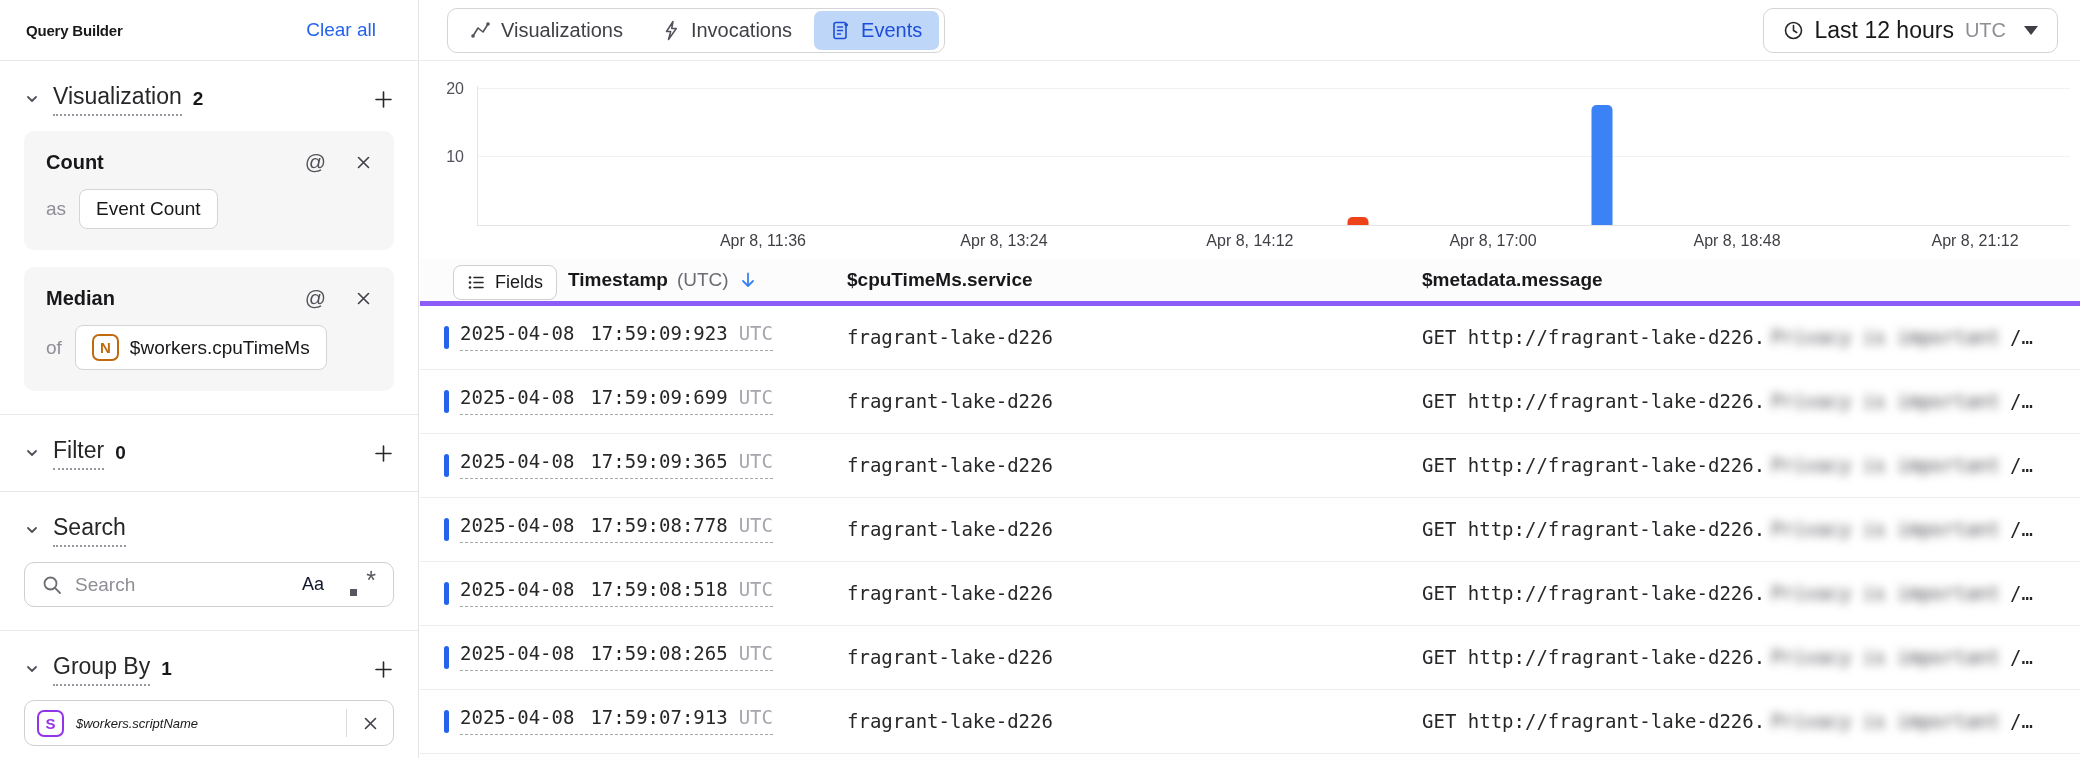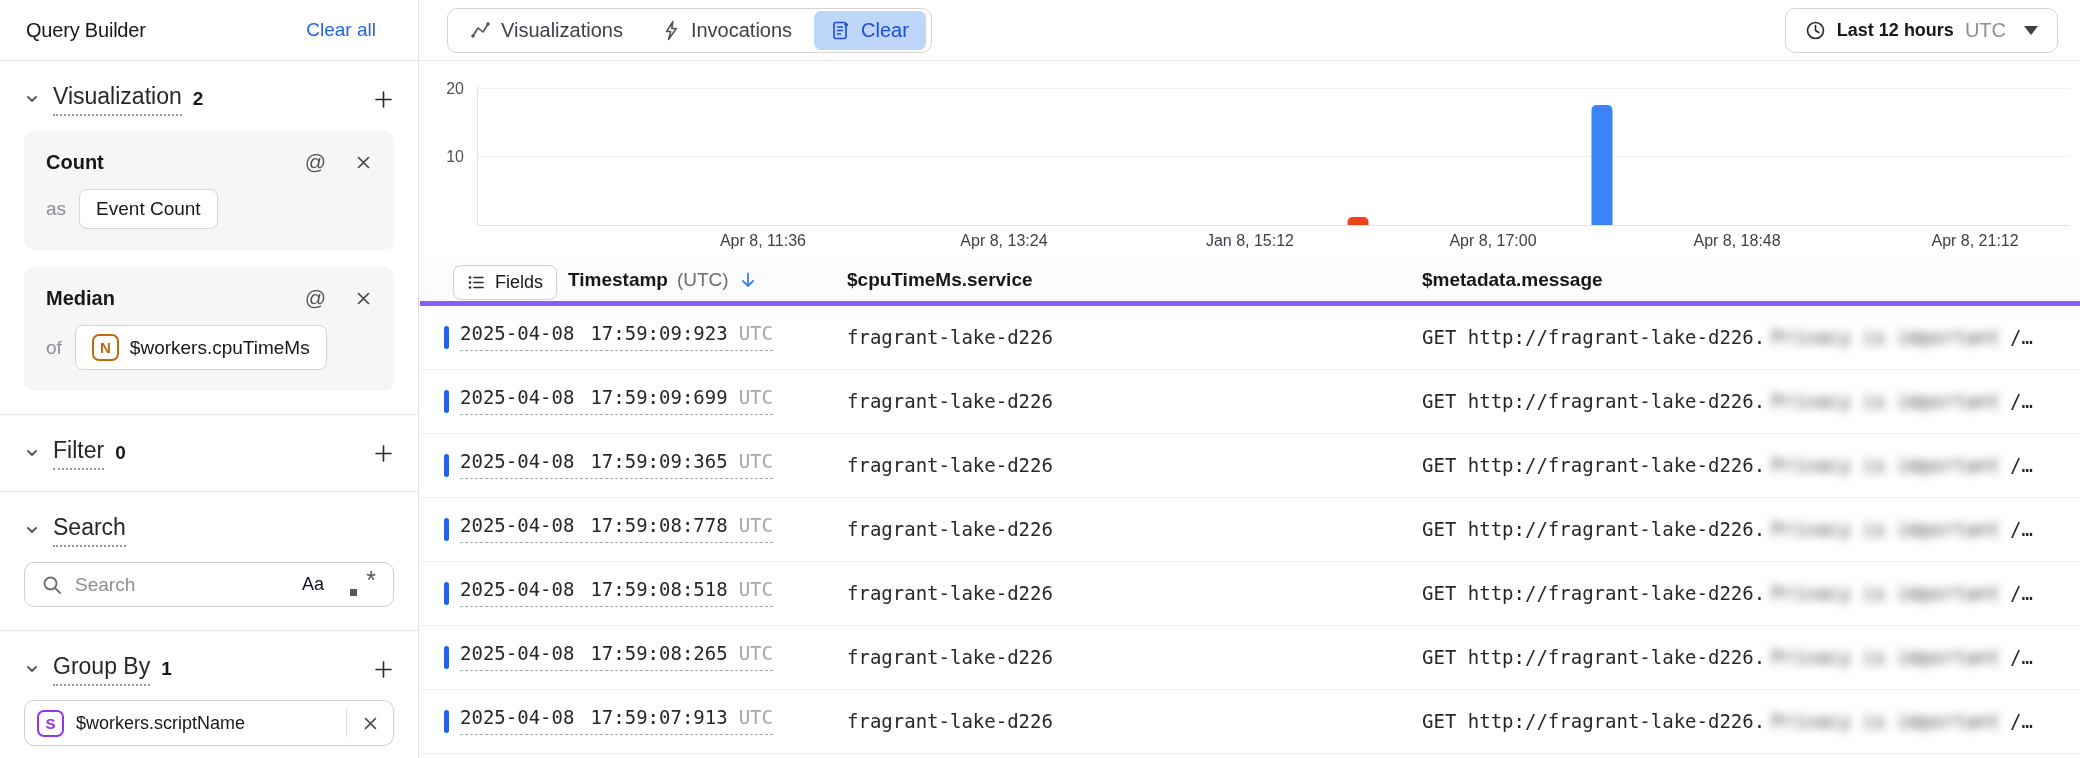--- a/index.html
+++ b/index.html
@@ -5,21 +5,21 @@
   * { margin:0; padding:0; box-sizing:border-box; }
   html,body { width:2080px; height:758px; overflow:hidden; background:#fff;
               font-family:"Liberation Sans", sans-serif; color:#18181b; }
   .canvas { position:relative; width:2080px; height:758px; }
 
   
   .sidebar { position:absolute; left:0; top:0; width:419px; height:758px;
              border-right:1px solid #e4e4e7; background:#fff; }
   .sb-header { height:61px; display:flex; align-items:center; justify-content:space-between;
                padding:0 42px 0 26px; border-bottom:1px solid #e9e9ec; }
-  .sb-title { font-size:20px; font-weight:400; letter-spacing:-0.2px; }
+  .sb-title { font-size:15px; font-weight:700; letter-spacing:-0.2px; }
   .clear-all { font-size:19px; color:#2563eb; cursor:pointer; }
   .sb-body { padding:0 24px; }
   .section-row { display:flex; align-items:center; margin-top:23px; height:30px; }
   .chev { margin-right:13px; display:flex; }
   .section-label { font-size:23px; color:#27272a; border-bottom:2px dotted #97979f; padding-bottom:4px; }
   .section-count { font-size:19px; font-weight:700; margin-left:11px; }
   .plus-btn { margin-left:auto; display:flex; cursor:pointer; }
   .card { background:#f6f6f7; border-radius:10px; padding:19px 22px 21px; margin-top:17px; }
   .card-title-row { display:flex; align-items:center; }
   .card-title { font-size:20px; font-weight:600; }
@@ -36,36 +36,36 @@
   .sb-divider { height:1px; background:#e9e9ec; margin:23px -24px 0; }
   .search-box { margin-top:17px; height:45px; border:1px solid #cfcfd4; border-radius:10px;
                 display:flex; align-items:center; padding:0 17px; }
   .search-ph { font-size:19px; color:#8e8e96; margin-left:13px; }
   .aa-icon { margin-left:auto; font-size:18px; color:#0f172a; cursor:pointer; }
   .regex-icon { position:relative; width:27px; height:24px; margin-left:25px; cursor:pointer; }
   .regex-dot { position:absolute; left:1px; bottom:1px; width:7px; height:7px; background:#56565e; }
   .regex-star { position:absolute; right:0; top:-7px; font-size:25px; color:#56565e; }
   .gb-chip { margin-top:16px; height:46px; border:1px solid #cfcfd4; border-radius:10px;
              display:flex; align-items:center; padding-left:12px; }
-  .gb-label { font-size:18px; margin-left:12px; }
+  .gb-label { font-size:13px; margin-left:12px;font-style:italic; }
   .gb-sep { width:1px; height:28px; background:#dcdce0; margin-left:auto; }
   .gb-x { width:46px; display:flex; align-items:center; justify-content:center; cursor:pointer; }
 
   
   .main { position:absolute; left:420px; top:0; right:0; height:758px; }
   .main-header { height:61px; border-bottom:1px solid #ebebee; position:relative; }
   .tab-group { position:absolute; left:27px; top:8px; height:45px; border:1px solid #d4d4d8;
                border-radius:10px; display:flex; align-items:center; padding:12px 5px; gap:5px; background:#fff; }
   .tab { display:flex; align-items:center; gap:10px; padding:8px 17px; border-radius:7px;
          font-size:20px; color:#3f3f46; cursor:pointer; white-space:nowrap; }
   .tab.active { background:#bed6f8; color:#1d4ed8; font-weight:500; }
   .time-btn { position:absolute; right:22px; top:8px; height:45px; border:1px solid #d4d4d8;
               border-radius:10px; display:flex; align-items:center; gap:11px; padding:0 19px;
               background:#fff; cursor:pointer; }
-  .time-label { font-size:18px; font-weight:700; }
+  .time-label { font-size:23px; font-weight:400; }
   .time-tz { font-size:20px; color:#8e8e96; }
   .caret { width:0; height:0; border-left:7px solid transparent; border-right:7px solid transparent;
            border-top:9px solid #3f3f46; margin-left:7px; }
 
   
   .chart { position:absolute; top:61px; left:0; right:0; height:197px; background:#fff; }
   .ylab { position:absolute; left:14px; width:30px; text-align:right; font-size:16px; color:#52525b; }
   .plot { position:absolute; left:57px; right:10px; top:25px; height:140px;
           border-left:1px solid #e4e4e7; border-bottom:1px solid #e4e4e7; }
   .gridline { position:absolute; left:0; right:0; height:1px; background:#f2f2f4; }
@@ -261,21 +261,21 @@
           <span>Invocations</span>
         </div>
         <div class="tab active">
           <span>
             <svg width="20" height="21" viewBox="0 0 20 21">
                 <rect x="3" y="2.5" width="12" height="16" rx="2" fill="none" stroke="currentColor" stroke-width="1.6"></rect>
                 <path d="M6.5 7h5M6.5 10.5h5M6.5 14h3" stroke="currentColor" stroke-width="1.6" stroke-linecap="round"></path>
                 <path d="M13 4.5c1.5-2 4-1.5 4 .5s-2.5 2-4-.5z" fill="currentColor"></path>
               </svg>
           </span>
-          <span>Clear</span>
+          <span>Events</span>
         </div>
       </div>
 
       <div class="time-btn">
         <span>
           <svg width="21" height="21" viewBox="0 0 21 21">
               <circle cx="10.5" cy="10.5" r="8" fill="none" stroke="#27272a" stroke-width="1.6"></circle>
               <path d="M10.5 5.5v5l3.2 2" fill="none" stroke="#27272a" stroke-width="1.6" stroke-linecap="round"></path>
             </svg>
         </span>
@@ -292,21 +292,21 @@
         </div>
       <div class="plot" id="plot">
           <div class="gridline" style="bottom: 68px;"></div>
           <div class="gridline" style="bottom: 136px;"></div>
           <div class="bar" style="left: 55.3%; height: 8.16px; background: rgb(238, 67, 24);"></div>
           <div class="bar" style="left: 70.62%; height: 119.68px; background: rgb(59, 130, 246);"></div>
         </div>
       <div class="xaxis" id="xaxis">
           <div class="xlab" style="left: 17.95%;">Apr 8, 11:36</div>
           <div class="xlab" style="left: 33.08%;">Apr 8, 13:24</div>
-          <div class="xlab" style="left: 48.52%;">Jan 8, 15:12</div>
+          <div class="xlab" style="left: 48.52%;">Apr 8, 14:12</div>
           <div class="xlab" style="left: 63.78%;">Apr 8, 17:00</div>
           <div class="xlab" style="left: 79.1%;">Apr 8, 18:48</div>
           <div class="xlab" style="left: 94.04%;">Apr 8, 21:12</div>
         </div>
     </div>
 
     <div class="table">
       <div class="thead">
         <div class="fields-btn">
           <span>

